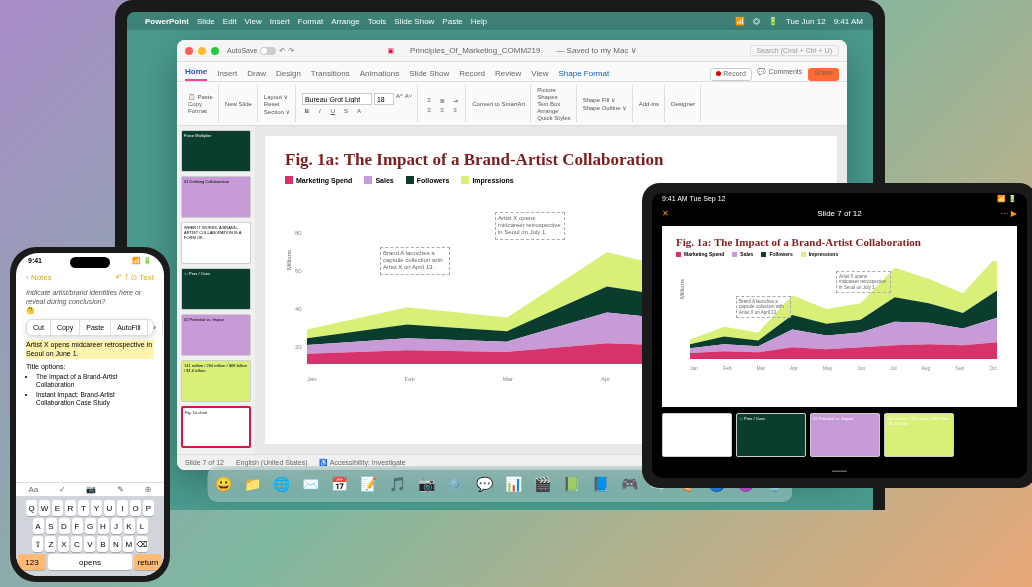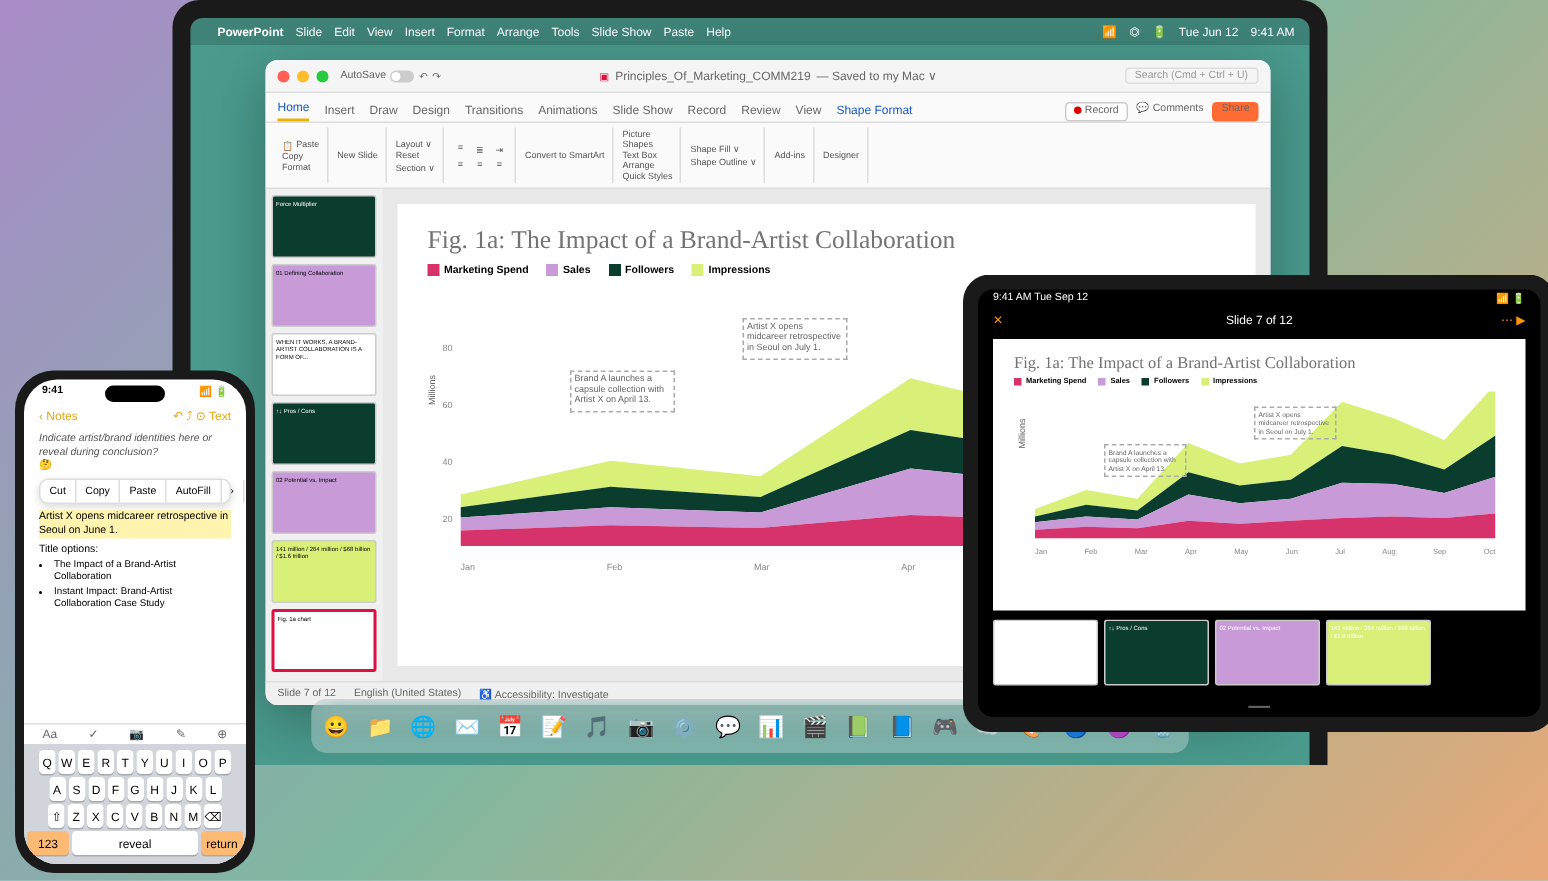--- a/index.html
+++ b/index.html
@@ -12,30 +12,30 @@
 .mac-menubar .left { display:flex; gap:8px; }
 .mac-menubar .right { margin-left:auto; display:flex; gap:8px; align-items:center; }
 .apple-icon { font-size:9px; }
 
 
 .ppt { position:absolute; left:50px; top:28px; width:670px; height:430px; background:#fff; border-radius:8px; box-shadow:0 10px 40px rgba(0,0,0,.3); overflow:hidden; display:flex; flex-direction:column; }
 .ppt-titlebar { height:22px; background:#f5f5f5; display:flex; align-items:center; padding:0 8px; font-size:8px; border-bottom:1px solid #ddd; }
 .traffic { display:flex; gap:5px; }
 .traffic span { width:8px; height:8px; border-radius:50%; display:block; }
 .traffic .r{background:#ff5f56} .traffic .y{background:#ffbd2e} .traffic .g{background:#27c93f}
-.ppt-title { position:absolute; left:50%; transform:translateX(-50%); color:#666; display:flex; gap:4px; align-items:center; }
+.ppt-title { position:absolute; left:50%; transform:translateX(-50%); color:#666; display:flex; gap:16px; align-items:center; }
 .ppt-title .ico{color:#d14;font-size:7px}
 .autosave { margin-left:8px; font-size:7px; color:#666; display:flex; gap:3px; align-items:center; }
 .toggle { width:16px;height:8px;background:#ccc;border-radius:4px;position:relative}
 .toggle::after{content:'';position:absolute;left:1px;top:1px;width:6px;height:6px;background:#fff;border-radius:50%}
 .search-right{margin-left:auto;font-size:7px;color:#999;border:1px solid #ddd;border-radius:3px;padding:1px 6px}
 
 .ppt-tabs { height:20px; display:flex; align-items:end; padding:0 8px; font-size:8px; gap:10px; border-bottom:1px solid #ddd; background:#fafafa; }
 .ppt-tabs span{padding-bottom:3px;color:#666;cursor:pointer}
-.ppt-tabs .active{color:#185abd;border-bottom:2px solid #eab308;font-weight:400}
+.ppt-tabs .active{color:#185abd;border-bottom:2px solid #ec4899;font-weight:700}
 .ppt-tabs .shape{color:#185abd}
 .ppt-tabs .right-actions{margin-left:auto;display:flex;gap:6px;font-size:7px}
 .record-btn{background:#fff;border:1px solid #ccc;border-radius:3px;padding:1px 5px;display:flex;gap:2px;align-items:center}
 .record-btn::before{content:'';width:5px;height:5px;background:#d00;border-radius:50%}
 .share-btn{background:#ff6b35;color:#fff;border-radius:3px;padding:1px 6px}
 
 .ribbon { height:44px; background:#fafafa; border-bottom:1px solid #ddd; display:flex; padding:3px 6px; gap:1px; font-size:6px; color:#555; }
 .rib-group{border-right:1px solid #ddd;padding:0 5px;display:flex;flex-direction:column;gap:1px;justify-content:center}
 .rib-btn{display:flex;gap:2px;align-items:center}
 .font-box{display:flex;gap:2px}
@@ -47,21 +47,21 @@
 .ppt-body{flex:1;display:flex;overflow:hidden}
 .thumbs{width:78px;background:#f0f0f0;overflow-y:auto;padding:4px;display:flex;flex-direction:column;gap:4px}
 .thumb{height:42px;background:#fff;border:1px solid #ccc;border-radius:2px;font-size:4px;padding:2px;position:relative;overflow:hidden}
 .thumb.sel{border:2px solid #d14}
 .thumb.dark{background:#0b3d2e;color:#fff}
 .thumb.purple{background:#c89ad8}
 .thumb.green{background:#d8f078}
 
 .canvas{flex:1;background:#e8e8e8;padding:10px;position:relative}
 .slide{width:100%;height:100%;background:#fff;padding:14px 20px;position:relative}
-.slide-title{font-size:17px;font-weight:400;color:#737373;font-family:Georgia,serif}
+.slide-title{font-size:17px;font-weight:700;color:#7f1d1d;font-family:Georgia,serif}
 .legend{display:flex;gap:12px;margin-top:6px;font-size:7px;font-weight:600}
 .legend span{display:flex;gap:3px;align-items:center}
 .sw{width:8px;height:8px;display:inline-block}
 .sw.m{background:#d6336c}.sw.s{background:#c89ad8}.sw.f{background:#0b3d2e}.sw.i{background:#d8f078}
 
 .chart{margin-top:8px;position:relative;height:190px}
 .ylabel{position:absolute;left:-6px;top:50%;transform:rotate(-90deg) translateX(30px);font-size:6px;color:#666}
 .ytick{position:absolute;left:10px;font-size:6px;color:#888}
 .plot{position:absolute;left:22px;right:10px;top:0;bottom:18px}
 .xaxis{position:absolute;left:22px;right:10px;bottom:0;display:flex;justify-content:space-between;font-size:6px;color:#888}
@@ -187,20 +187,35 @@
      <div class="rib-btn">Format</div>
     </div>
     <div class="rib-group">
      <div class="rib-btn">New
 Slide</div>
     </div>
     <div class="rib-group">
      <div class="rib-btn">Layout ∨</div>
      <div class="rib-btn">Reset</div>
      <div class="rib-btn">Section ∨</div>
+    </div>
+    <div class="rib-group">
+     <div class="font-box">
+      <input value="Bureau Grot Light" style="">
+      <input class="sz" value="18" style="">
+      <span>A^</span>
+      <span>A˅</span>
+     </div>
+     <div class="fmt-row">
+      <span><b>B</b></span>
+      <span><i>I</i></span>
+      <span><u>U</u></span>
+      <span>S</span>
+      <span>A</span>
+     </div>
     </div>
     <div class="rib-group">
      <div class="fmt-row">
       <span>≡</span>
       <span>≣</span>
       <span>⇥</span>
      </div>
      <div class="fmt-row">
       <span>≡</span>
       <span>≡</span>
@@ -394,21 +409,21 @@
           <span class="key">X</span>
           <span class="key">C</span>
           <span class="key">V</span>
           <span class="key">B</span>
           <span class="key">N</span>
           <span class="key">M</span>
           <span class="key">⌫</span>
         </div>
    <div class="kb-row">
     <span class="key wide">123</span>
-    <span class="key sp">reveal</span>
+    <span class="key sp">opens</span>
     <span class="key wide">return</span>
    </div>
   </div>
  </div>
 </div>
 
 <div class="ipad">
  <div class="ipad-screen">
   <div class="ipad-status">
    <span>9:41 AM  Tue Sep 12</span>

